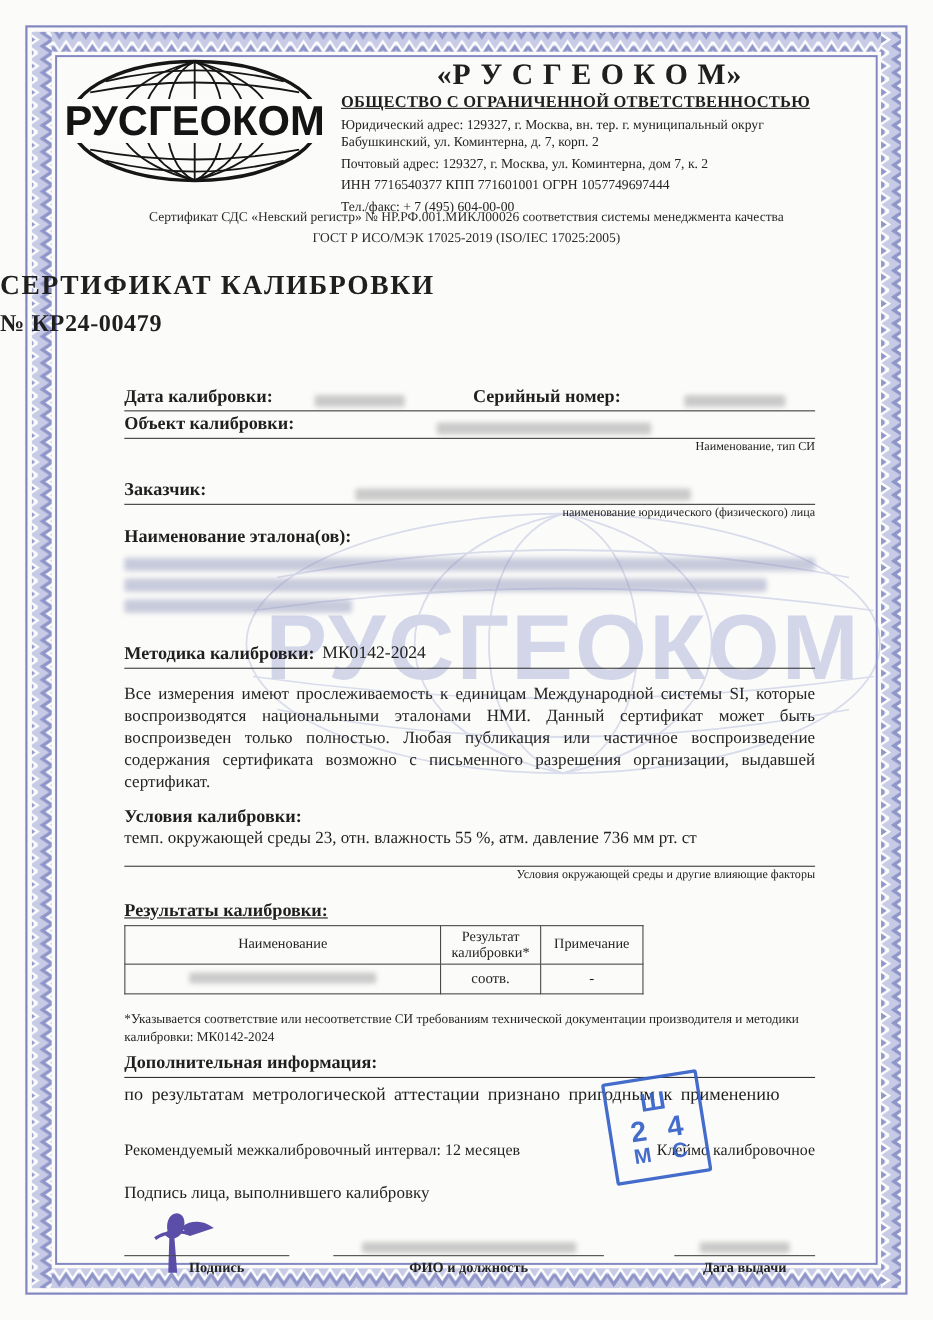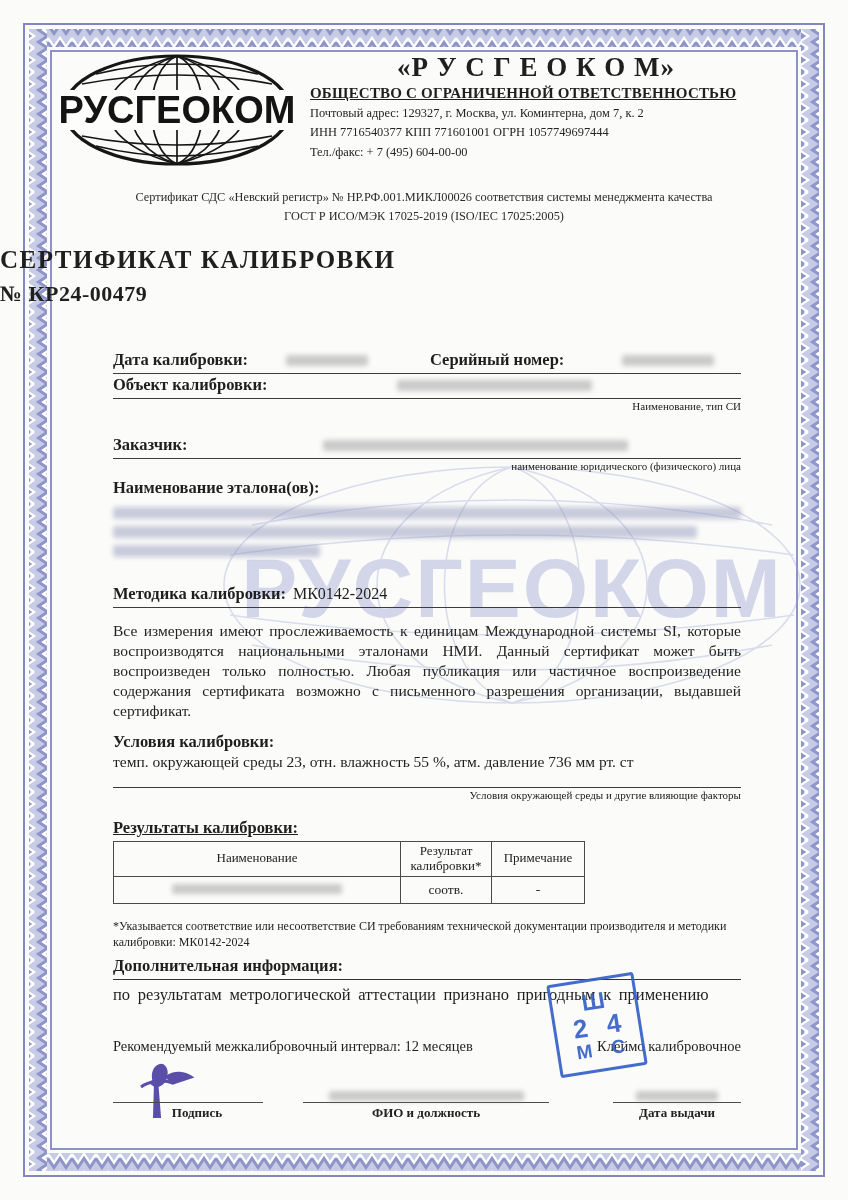--- a/index.html
+++ b/index.html
@@ -22,21 +22,21 @@
   .addr{font-size:12.4px;line-height:1.32;margin-top:3px;color:#242424;}
   
   .cert-sds{position:absolute;top:188px;left:0;right:0;text-align:center;font-size:12.3px;line-height:1.55;color:#2b2b2b;}
   
   .title-block{position:absolute;top:246px;left:0;right:0;}
   .title-main{font-size:25px;font-weight:bold;letter-spacing:1.5px;}
   .title-num{font-size:22px;font-weight:bold;margin-top:7px;letter-spacing:.5px;}
   
   .main{position:absolute;top:350px;left:113px;width:628px;font-size:15.5px;}
   .lbl{font-weight:bold;font-size:16.5px;white-space:nowrap;}
-  .fieldrow{display:flex;align-items:center;border-bottom:1.6px solid #3c3c3c;padding-bottom:3px;}
+  .fieldrow{display:flex;align-items:flex-end;border-bottom:1.6px solid #3c3c3c;padding-bottom:3px;}
   .caption{font-size:11px;text-align:right;color:#222;margin-top:1px;}
   .caption.shift{padding-left:150px;}
   .redact{display:inline-block;background:#8f8f92;opacity:.45;filter:blur(2.5px);border-radius:2px;height:11px;vertical-align:baseline;}
   .redact.blue{background:#8a90b8;}
   .etalon-head{font-weight:bold;font-size:16.5px;margin-top:6px;}
   .redact-lines{margin-top:9px;}
   .redact-lines .redact{display:block;height:12px;margin-bottom:7px;}
   .methodrow{display:flex;align-items:center;gap:7px;border-bottom:1.6px solid #3c3c3c;padding-bottom:3px;margin-top:27px;}
   .method-val{font-size:16px;}
   .para{text-align:justify;margin-top:13px;line-height:1.29;font-size:15.5px;word-spacing:2.5px;color:#242424;}
@@ -135,20 +135,21 @@
         <path d="M22,32 Q117,14 212,32" stroke-width="1.7"></path>
         <path d="M36,94 Q117,114 198,94" stroke-width="1.7"></path>
         <path d="M22,84 Q117,102 212,84" stroke-width="1.7"></path>
       </g>
       <rect x="3" y="38" width="228" height="40" fill="#fdfdfc"></rect>
       <text x="117" y="71" text-anchor="middle" font-family="Liberation Sans, sans-serif" font-weight="bold" font-size="38" fill="#141414">РУСГЕОКОМ</text>
     </svg>
     <div class="company">
       <div class="brand">«Р У С Г Е О К О М»</div>
       <div class="orgtype">ОБЩЕСТВО С ОГРАНИЧЕННОЙ ОТВЕТСТВЕННОСТЬЮ</div>
+      <div class="addr">Юридический адрес: 129327, г. Москва, вн. тер. г. муниципальный округ Бабушкинский, ул. Коминтерна, д. 7, корп. 2</div>
       <div class="addr">Почтовый адрес: 129327, г. Москва, ул. Коминтерна, дом 7, к. 2</div>
       <div class="addr">ИНН 7716540377 КПП 771601001 ОГРН 1057749697444</div>
       <div class="addr">Тел./факс: + 7 (495) 604-00-00</div>
     </div>
   </div>
 
   <div class="cert-sds">
     <div>Сертификат СДС «Невский регистр» № НР.РФ.001.МИКЛ00026 соответствия системы менеджмента качества</div>
     <div>ГОСТ Р ИСО/МЭК 17025-2019 (ISO/IEC 17025:2005)</div>
   </div>
@@ -216,20 +217,21 @@
     <div class="footnote">*Указывается соответствие или несоответствие СИ требованиям технической документации производителя и методики калибровки: МК0142-2024</div>
 
     <div class="addinfo-head">Дополнительная информация:</div>
     <div class="addinfo-text">по результатам метрологической аттестации признано пригодным к применению</div>
 
     <div class="interval-row">
       <span>Рекомендуемый межкалибровочный интервал: 12 месяцев</span>
       <span>Клеймо калибровочное</span>
     </div>
 
+    <div class="sign-head">Подпись лица, выполнившего калибровку</div>
 
     <div class="sig-row">
       <div class="sig-col1">
         <svg class="scribble" width="120" height="70" viewBox="0 0 120 70">
           <g stroke="#5b4ea8" fill="#5b4ea8">
             <path d="M28,28 C24,12 40,8 38,22 C37,30 30,34 26,30 Z" stroke-width="5"></path>
             <path d="M40,24 C48,18 58,20 64,24 L46,30 Z" stroke-width="3"></path>
             <path d="M30,26 L33,64 L27,64 L28,30 Z" stroke-width="2"></path>
             <path d="M14,34 C22,28 36,26 46,30" stroke-width="3" fill="none"></path>
           </g>

